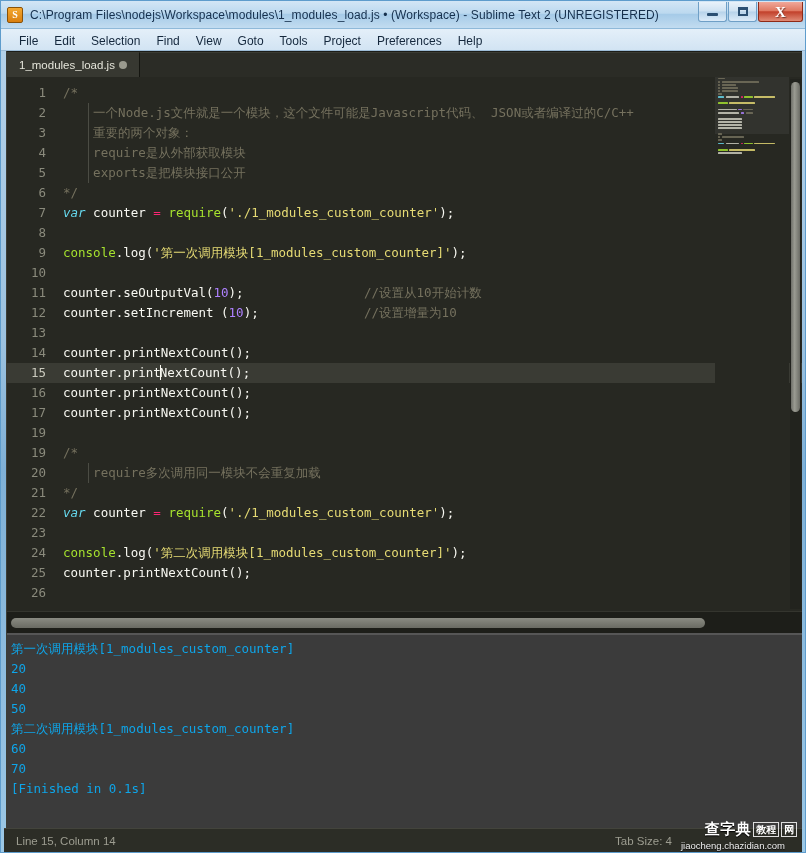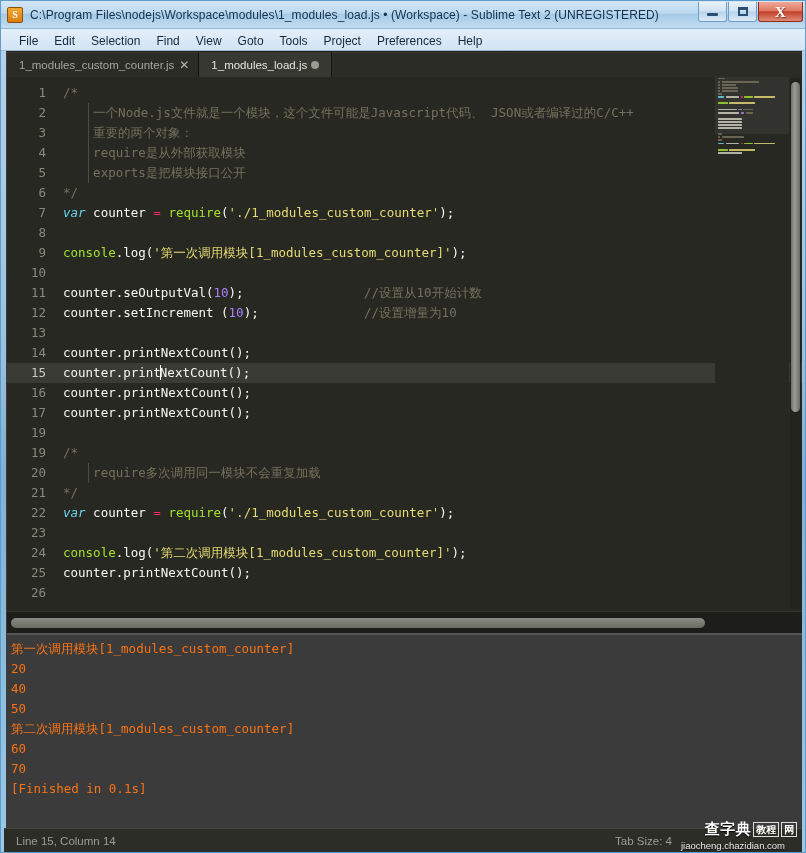--- a/index.html
+++ b/index.html
@@ -293,21 +293,21 @@
     height: 10px;
     width: 694px;
     border-radius: 5px;
     background: linear-gradient(to bottom, #8a8b82, #6a6b63);
   }
 
   
   #console {
     flex: 1 1 auto;
     background: #3b3b3b;
-    color: #f97316;
+    color: #0ea5e9;
     font-family: "DejaVu Sans Mono", monospace;
     font-size: 12.5px;
     padding: 4px 0 0 4px;
     border-top: 2px solid #565656;
     overflow: hidden;
     position: relative;
   }
   .oline { height: 20px; line-height: 20px; white-space: pre; }
 
   
@@ -400,24 +400,20 @@
       <div class="menu-item">Goto</div>
       <div class="menu-item">Tools</div>
       <div class="menu-item">Project</div>
       <div class="menu-item">Preferences</div>
       <div class="menu-item">Help</div>
     </div>
 
   <div id="sublime">
 
     <div id="tabstrip">
-        <div class="tab">
-          <span class="tab-label">1_modules_custom_counter.js</span>
-          <span class="tab-close">✕</span>
-        </div>
         <div class="tab active">
           <span class="tab-label">1_modules_load.js</span>
           <span class="tab-dirty"></span>
         </div>
         <div id="tabstrip-filler"></div>
       </div>
 
     <div id="editor-wrap">
       <div id="gutter">
           <div class="gnum">1</div>

